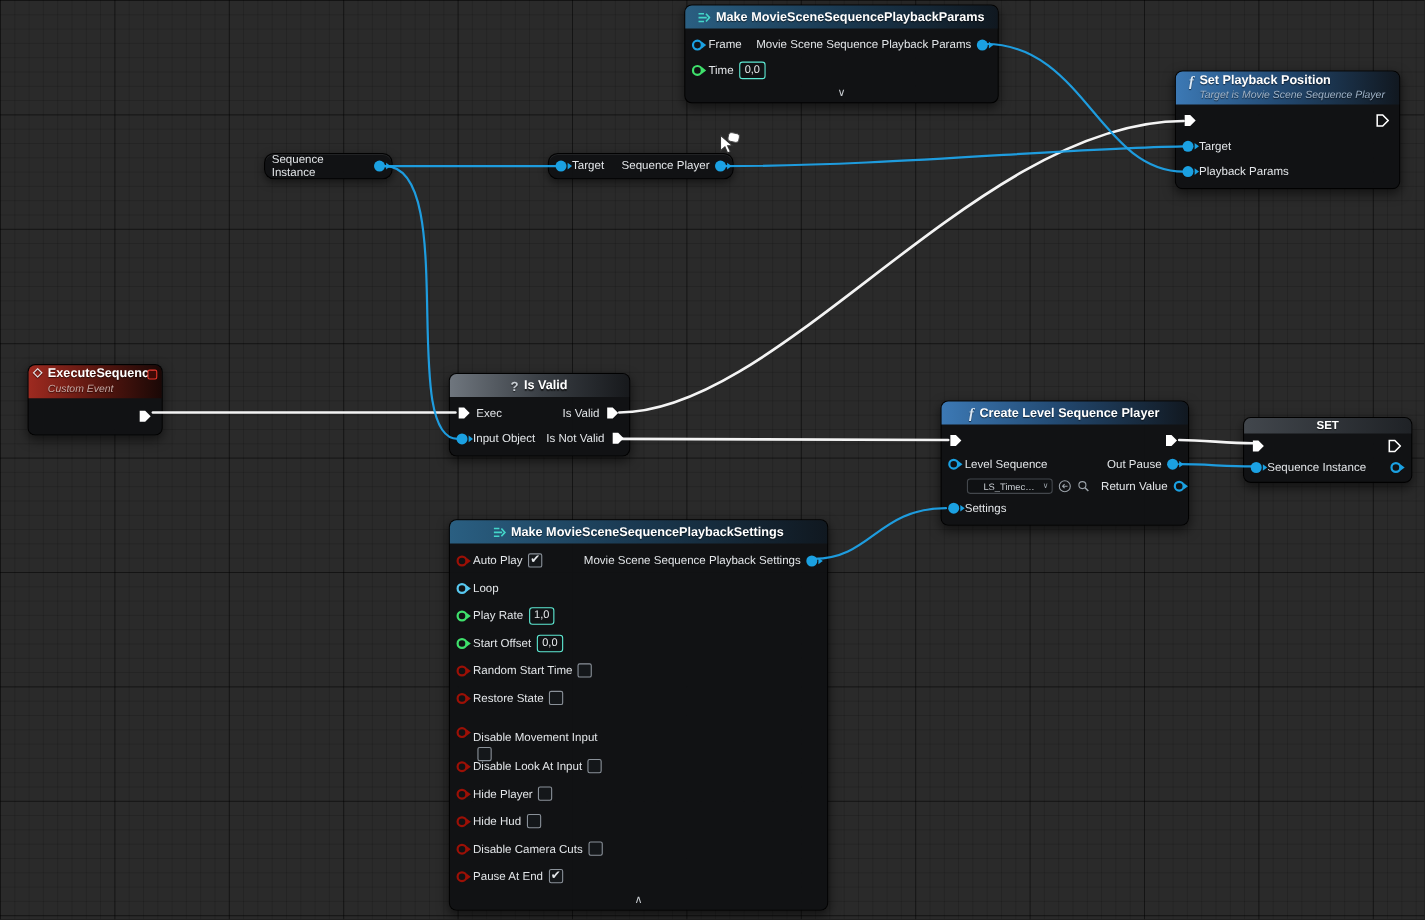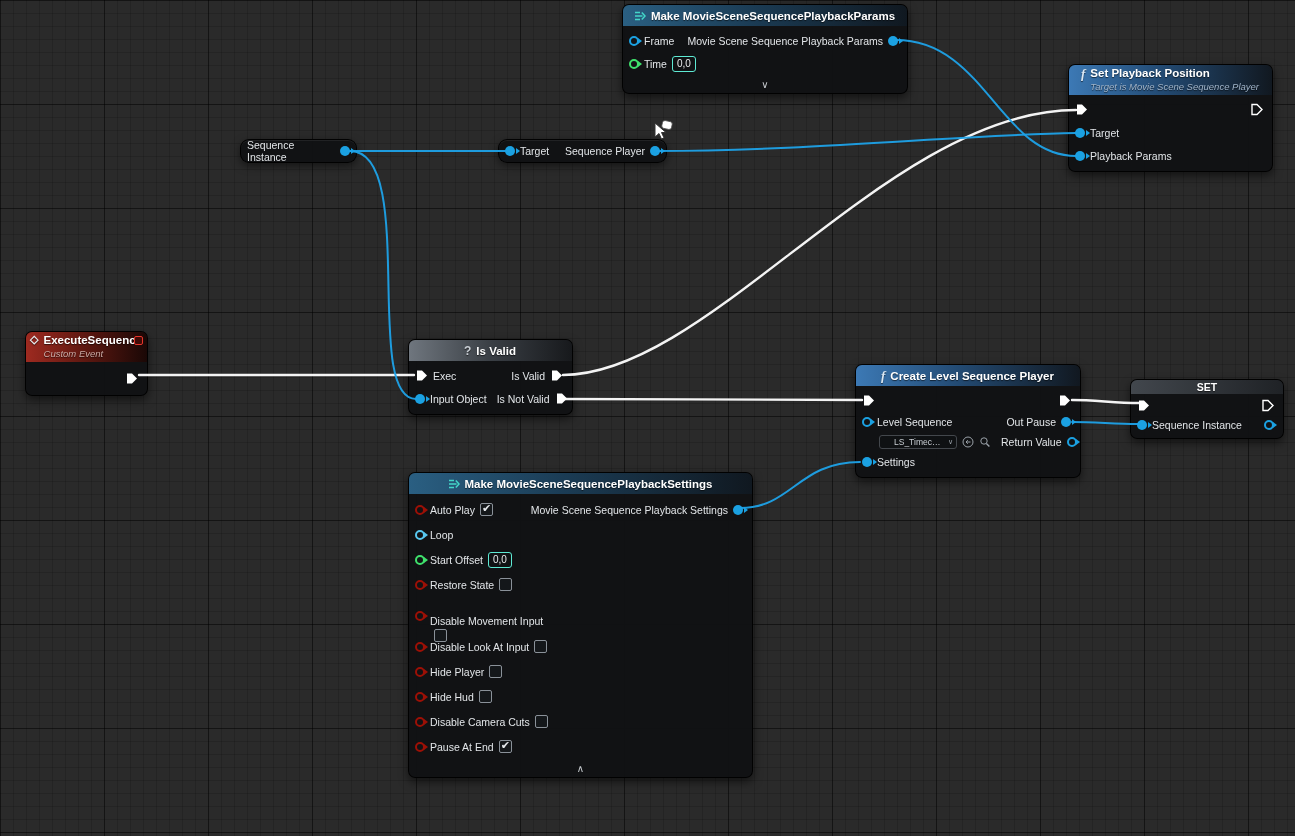--- a/index.html
+++ b/index.html
@@ -314,22 +314,32 @@
         <span class="sp"></span>
         <span class="plabel">Movie Scene Sequence Playback Settings</span>
         <span class="cpin f obj"></span>
       </div>
       <div class="prow mrow">
         <span class="cpin h structc"></span>
         <span class="plabel">Loop</span>
       </div>
       <div class="prow mrow">
         <span class="cpin h floatc"></span>
+        <span class="plabel">Play Rate</span>
+        <span class="valbox">1,0</span>
+      </div>
+      <div class="prow mrow">
+        <span class="cpin h floatc"></span>
         <span class="plabel">Start Offset</span>
         <span class="valbox">0,0</span>
+      </div>
+      <div class="prow mrow">
+        <span class="cpin h boolc"></span>
+        <span class="plabel">Random Start Time</span>
+        <span class="cb"></span>
       </div>
       <div class="prow mrow">
         <span class="cpin h boolc"></span>
         <span class="plabel">Restore State</span>
         <span class="cb"></span>
       </div>
       <div class="prow tallrow">
         <span class="cpin h boolc"></span>
         <div class="vstack">
           <span class="plabel">Disable Movement Input</span>

